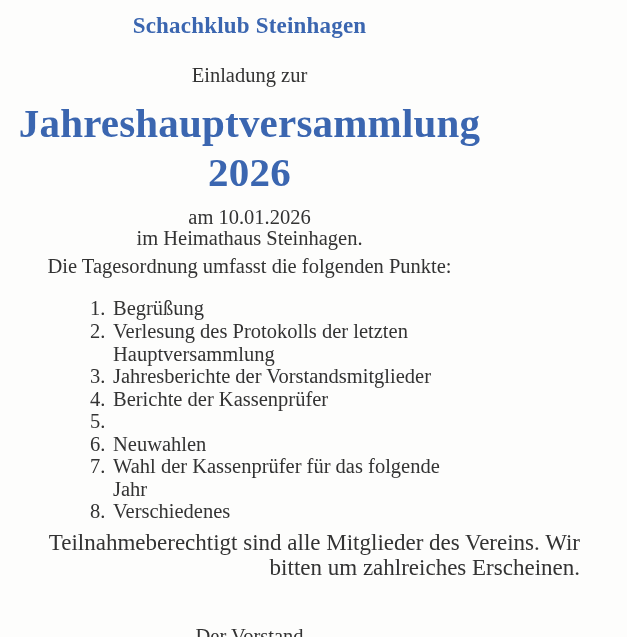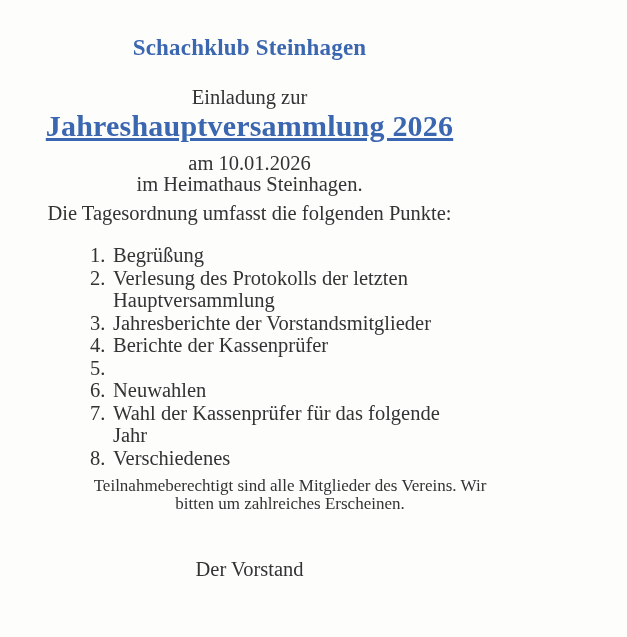--- a/index.html
+++ b/index.html
@@ -11,42 +11,42 @@
     height: 637px;
     background: var(--background, #fdfdfc);
     font-family: "Liberation Serif", "DejaVu Serif", serif;
     color: var(--text, #333333);
     overflow: hidden;
   }
   .page {
     width: 499px;
     height: 637px;
     box-sizing: border-box;
-    padding-top: 34px;
+    padding-top: 12px;
     text-align: center;
   }
   .club-name {
     font-size: 23px;
     font-weight: 700;
     line-height: 1.25;
     color: var(--accent-blue, #3b66b0);
     letter-spacing: 0.2px;
   }
   .invitation-lead {
     margin-top: 23px;
     font-size: 20.5px;
     line-height: 1.1;
   }
   .main-title {
-    font-size: 30px;
+    margin-top: 13px;
+    font-size: 41px;
     font-weight: 700;
     line-height: 1.2;
     color: var(--accent-blue, #3b66b0);
     letter-spacing: 0.2px;
-    text-decoration: underline;
   }
   .event-block {
     margin-top: 9px;
     font-size: 20.5px;
     line-height: 1.03;
   }
   .agenda-intro {
     margin-top: 6px;
     font-size: 20.5px;
     line-height: 1.1;
@@ -68,23 +68,24 @@
     width: 23px;
   }
   .agenda-item-text {
     white-space: pre-line;
   }
   .attendance-note {
     margin-top: 7px;
     margin-left: auto;
     margin-right: auto;
     width: 580px;
-    font-size: 17px;
+    font-size: 23px;
     line-height: 1.1;
     white-space: pre-line;
+    text-align: right;
   }
   .signature {
     margin-top: 44px;
     font-size: 20.5px;
     line-height: 1.1;
   }
 </style>
 </head>
 <body>
 

